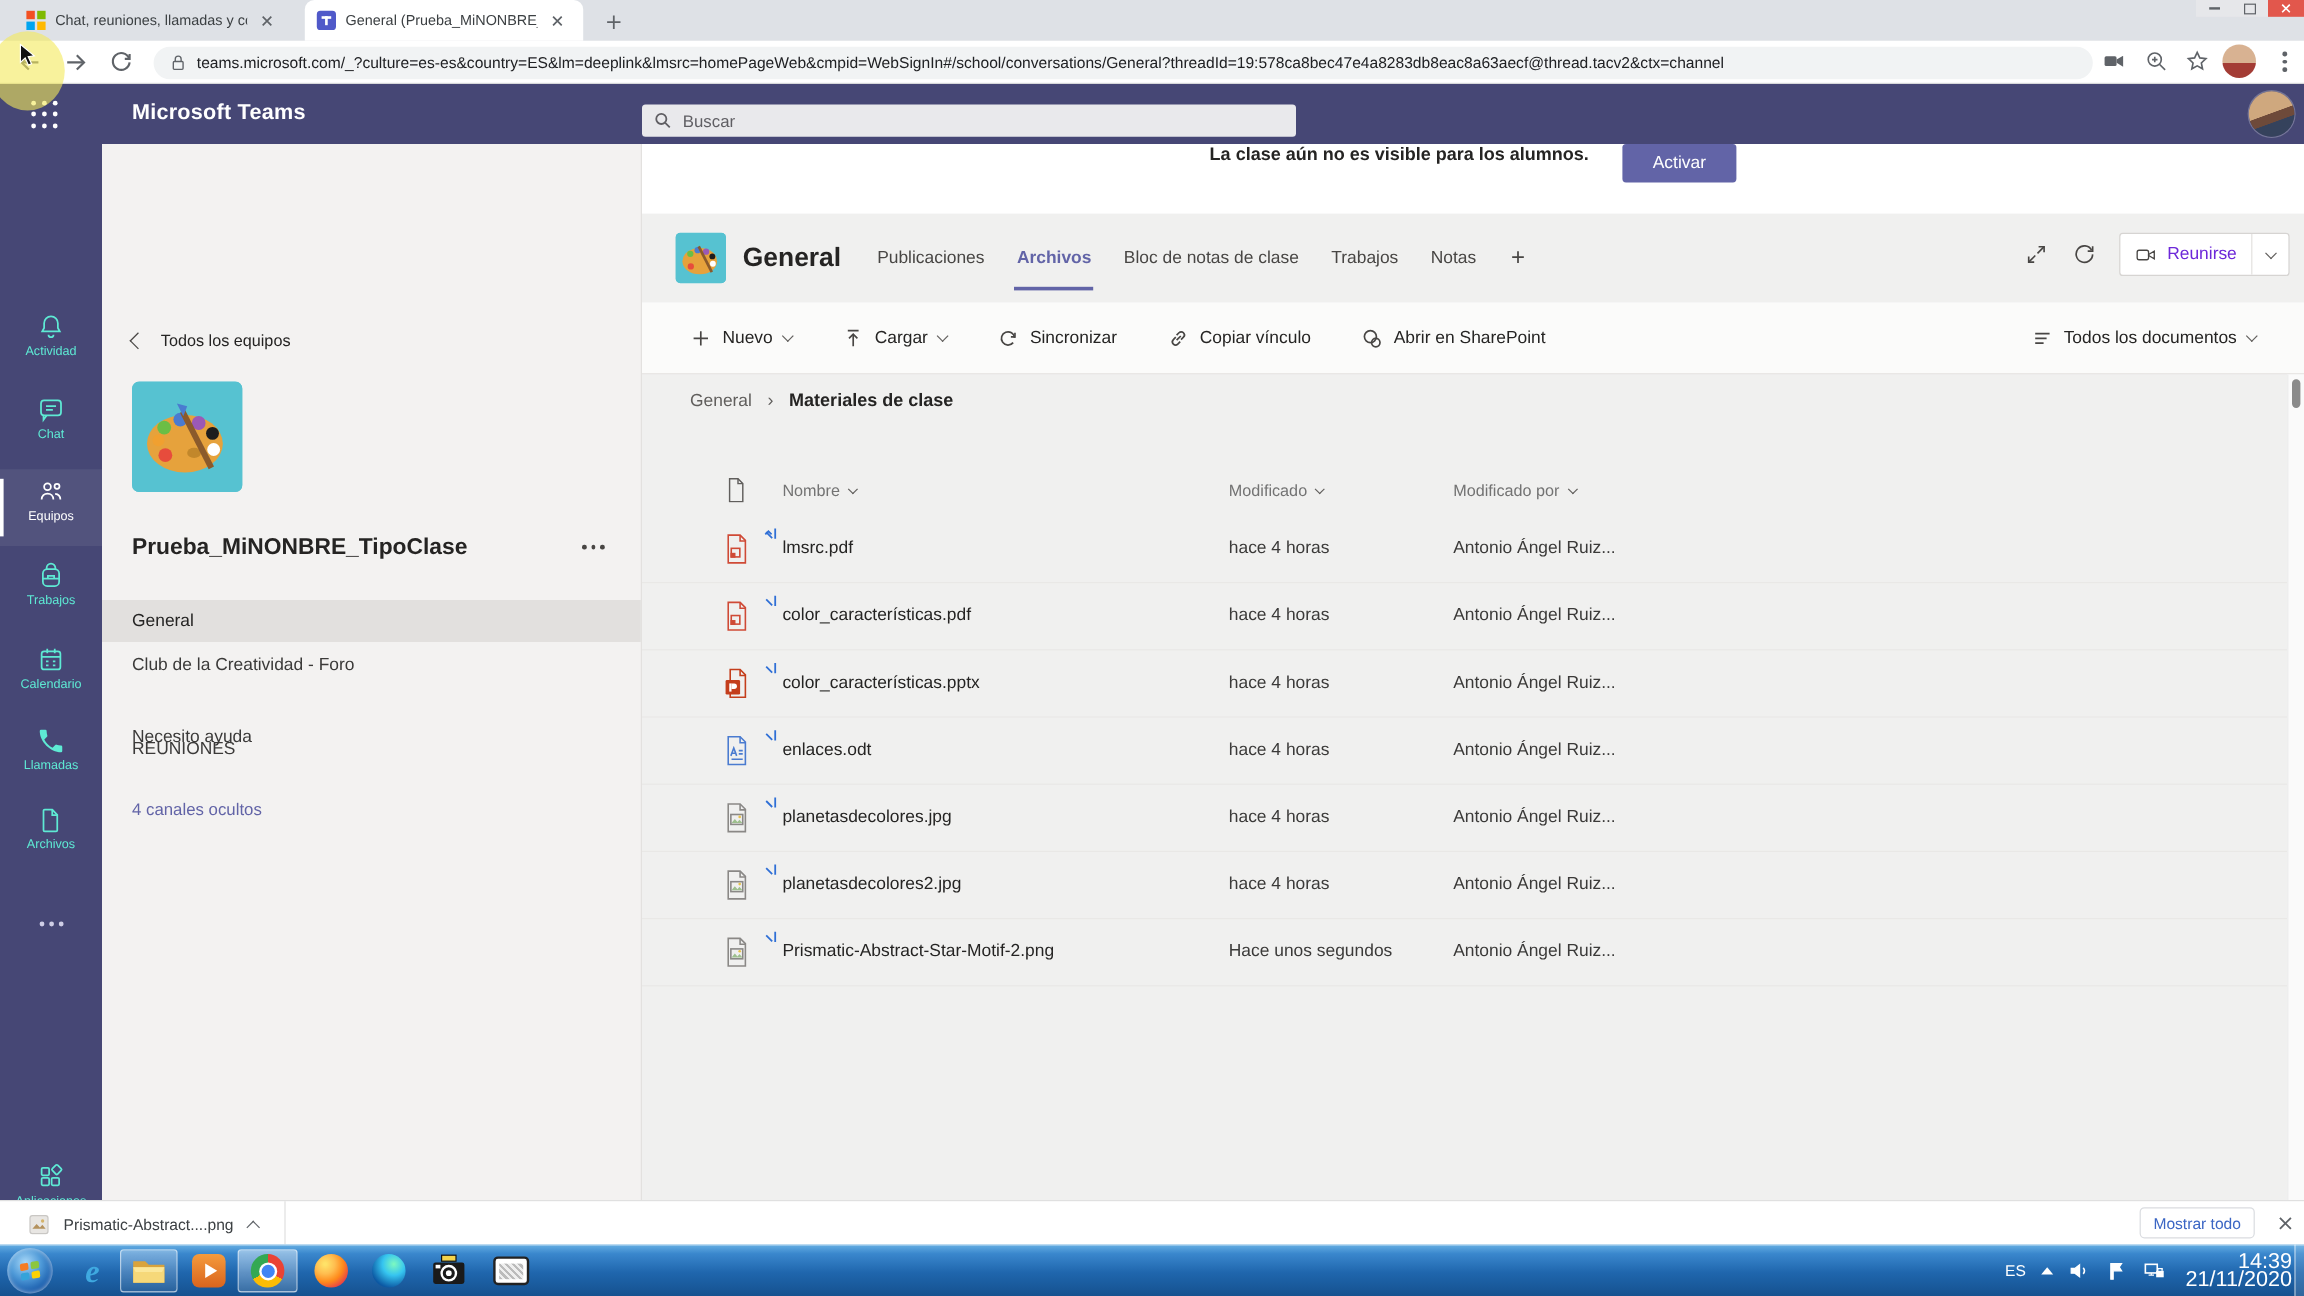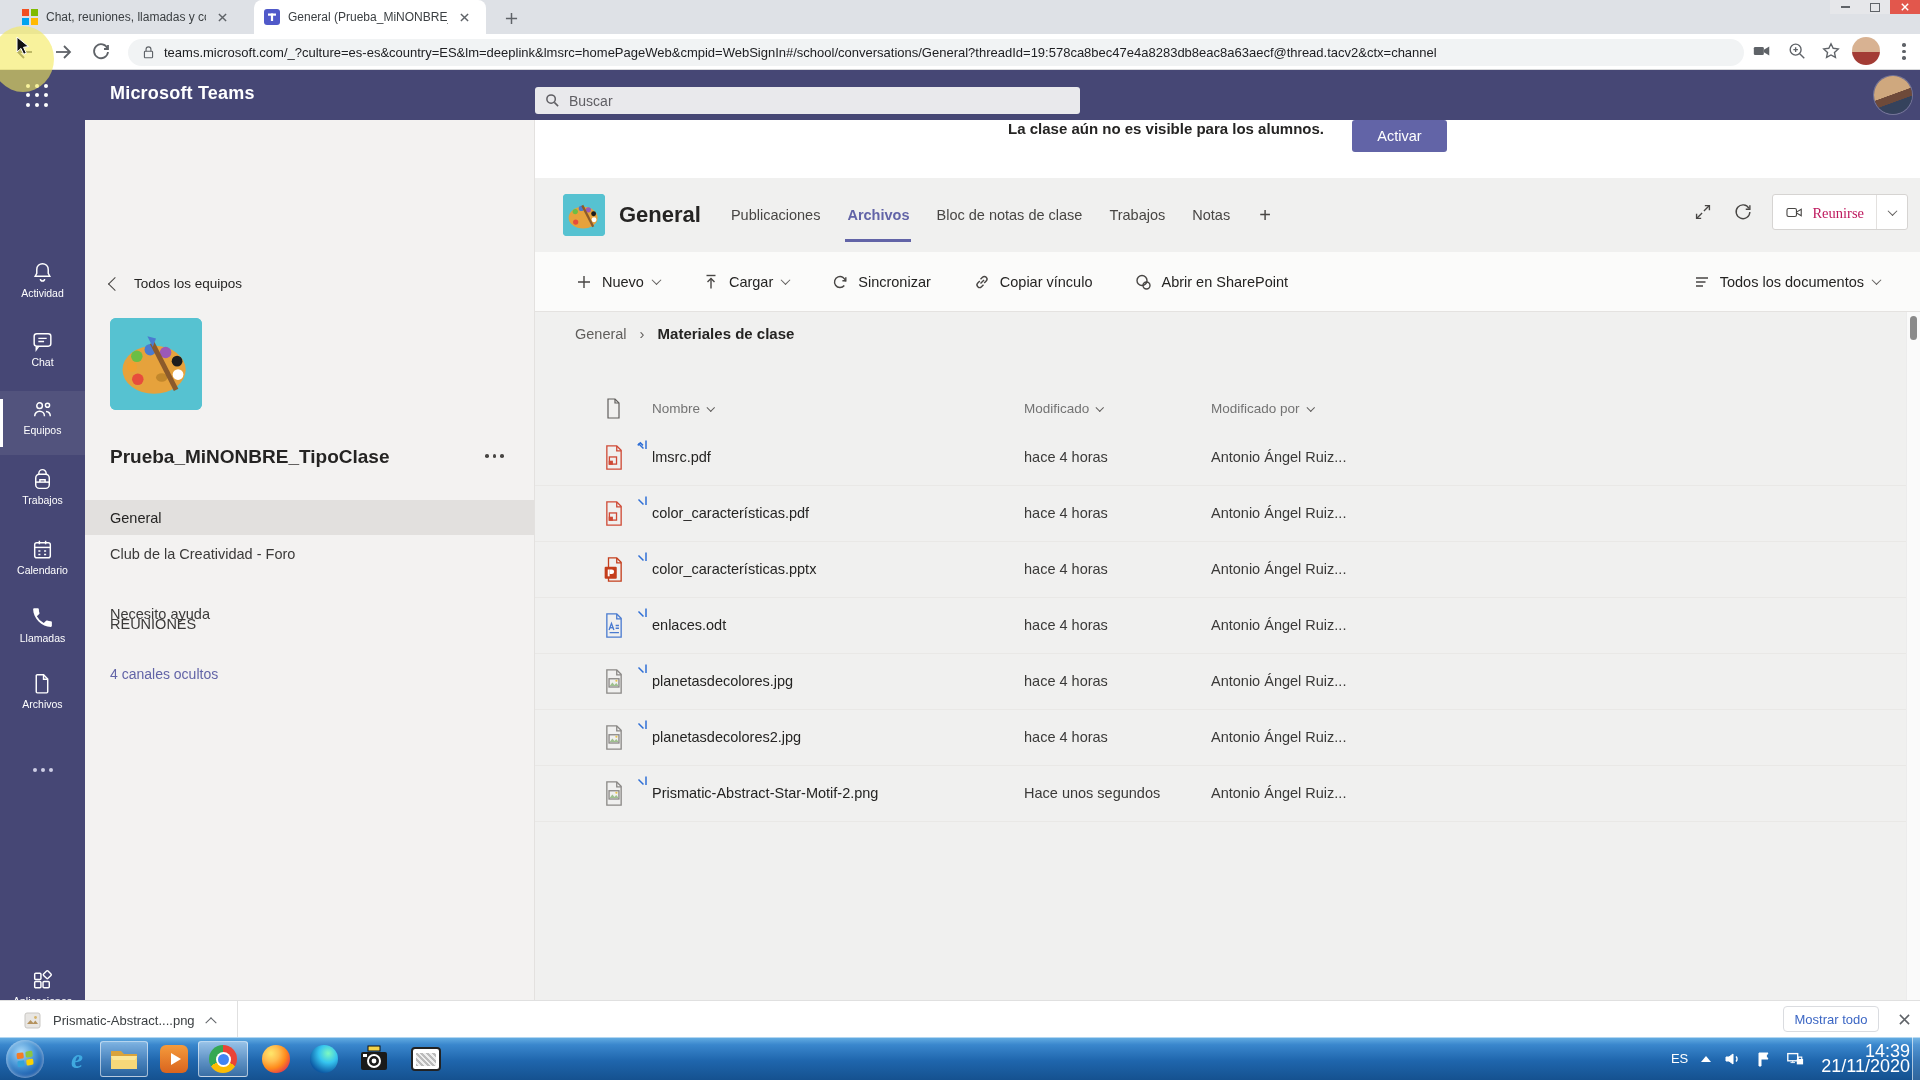--- a/index.html
+++ b/index.html
@@ -56,21 +56,21 @@
   #tsearch{position:absolute;left:535px;top:87px;width:545px;height:27px;background:#e9e9ec;border:none;border-radius:3px;
            padding:0 10px 0 34px;box-sizing:border-box;font-size:14px;color:#252423;font-family:"Liberation Sans",sans-serif;}
   #tsearch::placeholder{color:#5f5e63;}
   #tsearchicon{position:absolute;left:545px;top:93px;}
   #tsearchicon svg{width:15px;height:15px;stroke:#5f5e63;stroke-width:1.6;fill:none;}
   #teamsavatar{position:absolute;left:1874px;top:76px;width:38px;height:38px;border-radius:50%;
      background:linear-gradient(160deg,#cfa87e 48%,#6e4a3a 49% 64%,#35425c 65%);box-shadow:0 0 0 1px rgba(255,255,255,.25);}
 
   
   #rail{position:absolute;left:0;top:120px;width:85px;height:885px;background:#464775;}
-  .ritem{position:absolute;left:0;width:85px;height:64px;text-align:center;color:#ffffff;cursor:pointer;}
+  .ritem{position:absolute;left:0;width:85px;height:64px;text-align:center;color:#5eead4;cursor:pointer;}
   .ritem svg{width:25px;height:25px;margin:6px auto 2px;stroke:currentColor;fill:none;stroke-width:1.4;}
   .ritem .ril{font-size:10.5px;display:block;}
   .ritem.active{color:#fff;background:#52537d;}
   .ritem.active::before{content:"";position:absolute;left:0;top:8px;bottom:8px;width:3px;background:#fff;}
   .rdots{position:absolute;left:0;top:648px;width:85px;display:flex;justify-content:center;gap:4px;}
   .rdots i{width:4px;height:4px;border-radius:50%;background:#cfcee6;}
 
   
   #panel{position:absolute;left:85px;top:120px;width:450px;height:885px;background:#f3f2f1;border-right:1px solid #e3e1df;box-sizing:border-box;}
   #backrow{position:absolute;left:25px;top:156px;display:flex;align-items:center;gap:14px;font-size:13.5px;color:#252423;}
@@ -93,21 +93,21 @@
   #chheader{position:absolute;left:0;top:58px;width:1385px;height:74px;background:#f0f0ef;display:flex;align-items:center;padding-left:28px;box-sizing:border-box;}
   #chavatar{width:42px;height:42px;border-radius:4px;overflow:hidden;background:#56c2d1;flex:none;}
   #chtitle{font-size:22px;font-weight:bold;color:#252423;margin:0 30px 0 14px;}
   .ctab{position:relative;font-size:14.5px;color:#484644;margin-right:27px;white-space:nowrap;cursor:pointer;}
   .ctab.active{color:#6264a7;font-weight:bold;}
   .ctab.active::after{content:"";position:absolute;left:-2px;right:-2px;bottom:-19px;height:3px;background:#6264a7;}
   #addtab{font-size:20px;color:#484644;margin-left:2px;cursor:pointer;}
   #chright{position:absolute;right:12px;top:16px;display:flex;align-items:center;gap:18px;}
   #chright .hic svg{width:22px;height:22px;stroke:#484644;stroke-width:1.5;fill:none;}
   #meetbtn{display:flex;align-items:center;height:34px;background:#fff;border:1px solid #d6d4d2;border-radius:3px;overflow:hidden;}
-  #meetbtn .mmain{display:flex;align-items:flex-end;gap:8px;padding:0 12px;font-size:14.5px;color:#be185d;cursor:pointer;font-family:Liberation Serif, serif;}
+  #meetbtn .mmain{display:flex;align-items:center;gap:8px;padding:0 12px;font-size:14.5px;color:#6d28d9;cursor:pointer;}
   #meetbtn .mmain svg{width:19px;height:19px;stroke:#484644;stroke-width:1.4;fill:none;}
   #meetbtn .mdrop{width:30px;height:34px;border-left:1px solid #e3e1df;display:flex;align-items:center;justify-content:center;cursor:pointer;}
   .chev{display:inline-block;width:6px;height:6px;border-right:1.4px solid #605e5c;border-bottom:1.4px solid #605e5c;transform:rotate(45deg) translate(-1px,-1px);}
 
   #ftoolbar{position:absolute;left:0;top:132px;width:1385px;height:60px;background:#fbfbfa;border-bottom:1px solid #e4e2e0;box-sizing:border-box;
             display:flex;align-items:center;padding-left:40px;gap:42px;}
   .tbact{display:flex;align-items:center;gap:9px;font-size:14.5px;color:#252423;cursor:pointer;white-space:nowrap;}
   .tbact svg{width:18px;height:18px;stroke:#484644;stroke-width:1.4;fill:none;}
   #viewsel{position:absolute;right:40px;display:flex;align-items:center;gap:9px;font-size:14.5px;color:#252423;cursor:pointer;}
   #viewsel svg{width:18px;height:18px;stroke:#484644;stroke-width:1.4;fill:none;}

